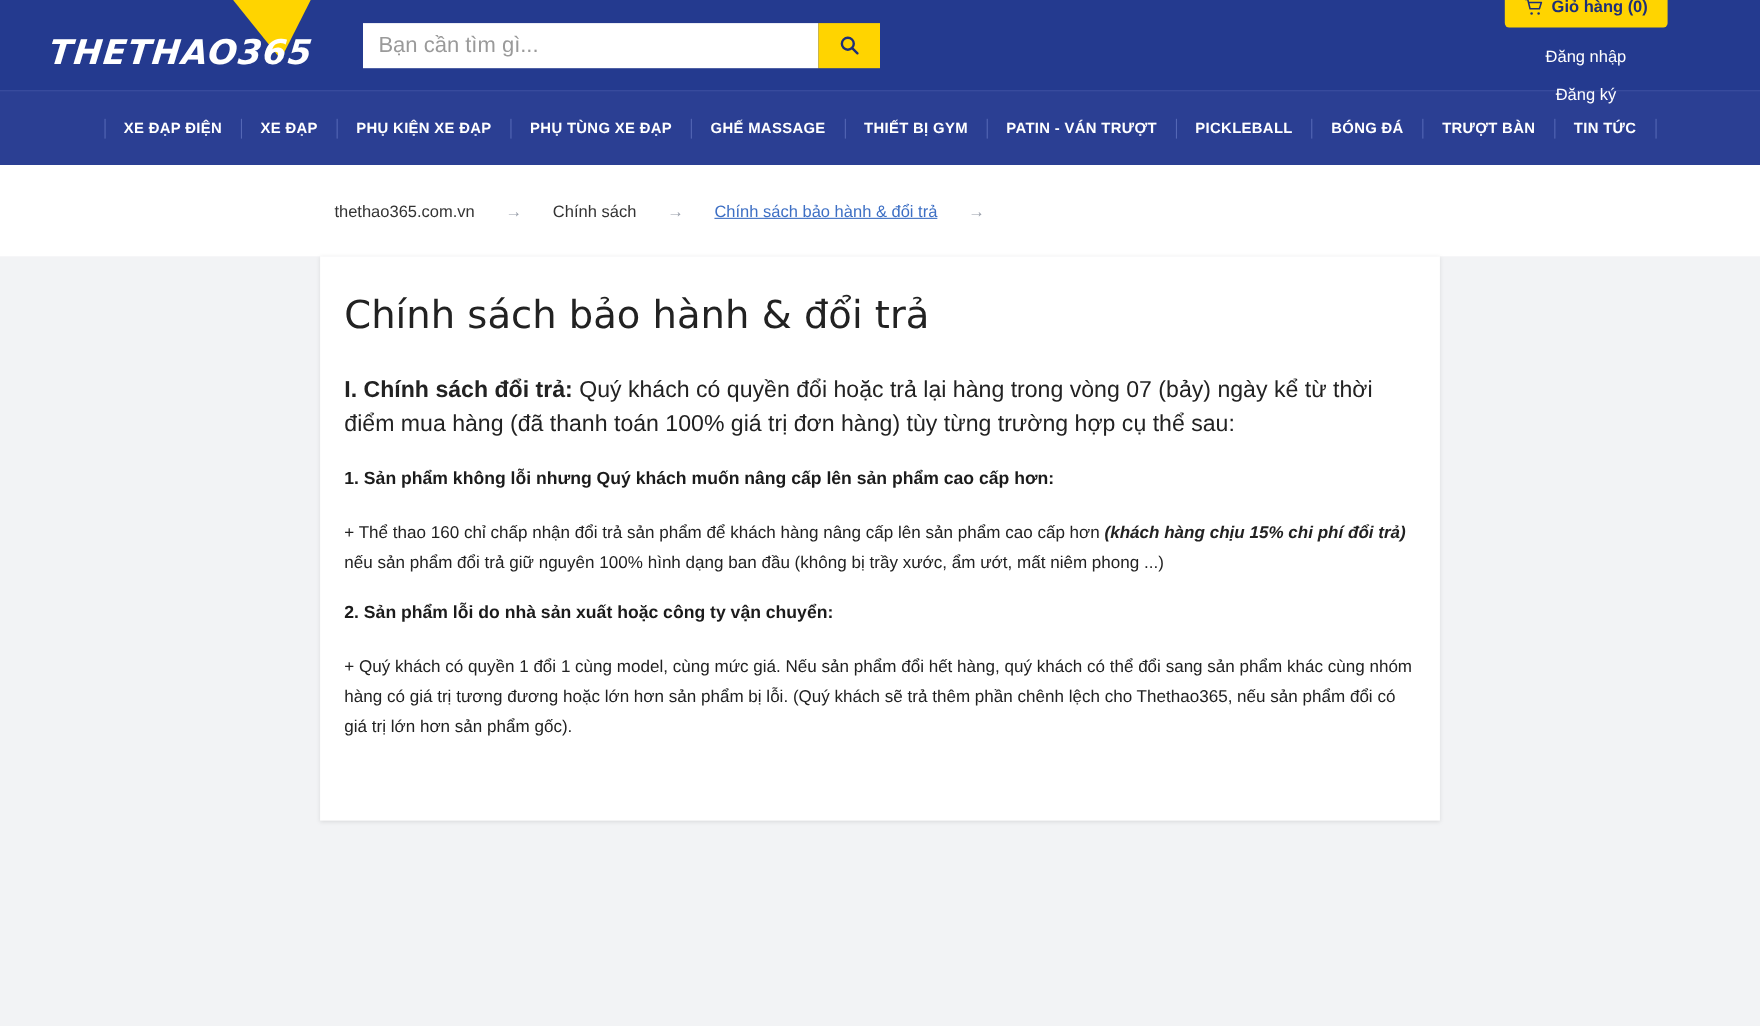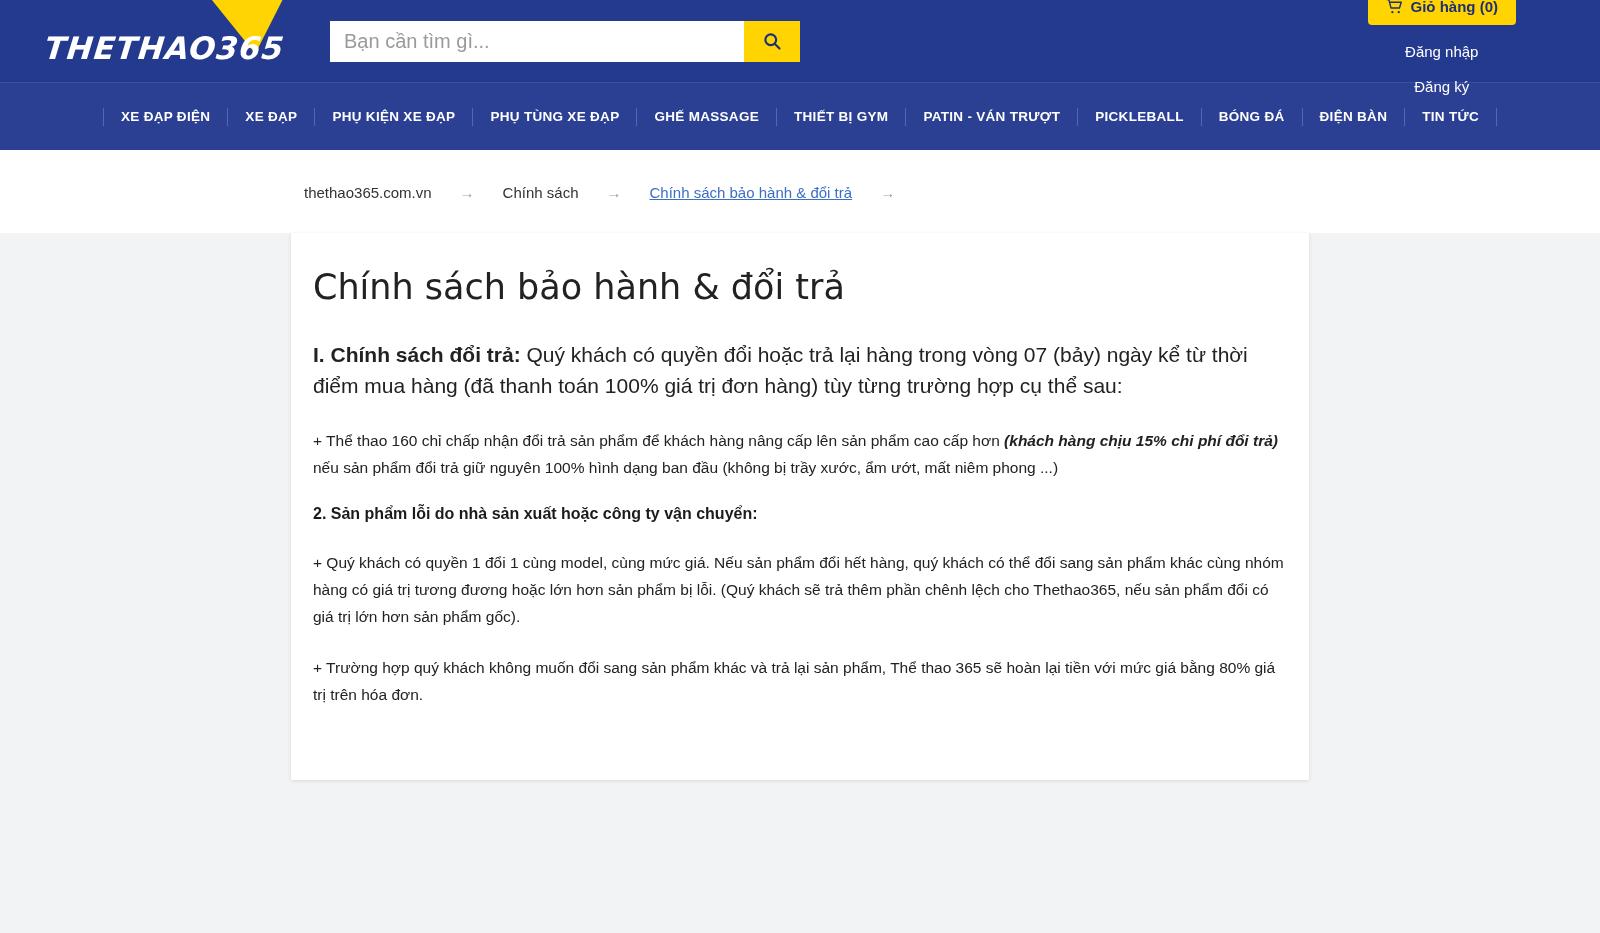--- a/index.html
+++ b/index.html
@@ -245,21 +245,21 @@
   <ul class="nav-list">
     <li class="nav-item">XE ĐẠP ĐIỆN</li>
     <li class="nav-item">XE ĐẠP</li>
     <li class="nav-item">PHỤ KIỆN XE ĐẠP</li>
     <li class="nav-item">PHỤ TÙNG XE ĐẠP</li>
     <li class="nav-item">GHẾ MASSAGE</li>
     <li class="nav-item">THIẾT BỊ GYM</li>
     <li class="nav-item">PATIN - VÁN TRƯỢT</li>
     <li class="nav-item">PICKLEBALL</li>
     <li class="nav-item">BÓNG ĐÁ</li>
-    <li class="nav-item">ĐIỆN BÀN</li>
+    <li class="nav-item">TRƯỢT BÀN</li>
     <li class="nav-item">TIN TỨC</li>
   </ul>
 </nav>
 
 <div class="breadcrumb">
   <a class="bc-link" href="#">thethao365.com.vn</a>
   <span class="bc-sep">→</span>
   <a class="bc-link" href="#">Chính sách</a>
   <span class="bc-sep">→</span>
   <a class="bc-current" href="#">Chính sách bảo hành &amp; đổi trả</a>
@@ -269,27 +269,27 @@
 <div class="page-wrap">
   <div class="article-card">
 
     <h1 class="article-title">Chính sách bảo hành &amp; đổi trả</h1>
 
 
     <p class="lead">
       <b> I. Chính sách đổi trả:</b><span> Quý khách có quyền đổi hoặc trả lại hàng trong vòng 07 (bảy) ngày kể từ thời điểm mua hàng (đã thanh toán 100% giá trị đơn hàng) tùy từng trường hợp cụ thể sau:</span>
     </p>
 
+    <h3 class="sec-head">1. Sản phẩm không lỗi nhưng Quý khách muốn nâng cấp lên sản phẩm cao cấp hơn:</h3>
 
     <p class="para">
       <span>+ Thể thao 160 chỉ chấp nhận đổi trả sản phẩm để khách hàng nâng cấp lên sản phẩm cao cấp hơn </span><i>(khách hàng chịu 15% chi phí đổi trả)</i><span> nếu sản phẩm đổi trả giữ nguyên 100% hình dạng ban đầu (không bị trầy xước, ẩm ướt, mất niêm phong ...)</span>
     </p>
 
 
     <h3 class="sec-head">2. Sản phẩm lỗi do nhà sản xuất hoặc công ty vận chuyển:</h3>
 
     <p class="para">+ Quý khách có quyền 1 đổi 1 cùng model, cùng mức giá. Nếu sản phẩm đổi hết hàng, quý khách có thể đổi sang sản phẩm khác cùng nhóm hàng có giá trị tương đương hoặc lớn hơn sản phẩm bị lỗi. (Quý khách sẽ trả thêm phần chênh lệch cho Thethao365, nếu sản phẩm đổi có giá trị lớn hơn sản phẩm gốc).</p>
 
-    <p class="para">+ Trường hợp quý khách không muốn đổi sang sản phẩm khác và trả lại sản phẩm, Thể thao 365 sẽ hoàn lại tiền với mức giá bằng 80% giá trị trên hóa đơn.</p>
 
     <div class="scroll-spacer"></div>
   </div>
 </div>
 
 </body></html>

